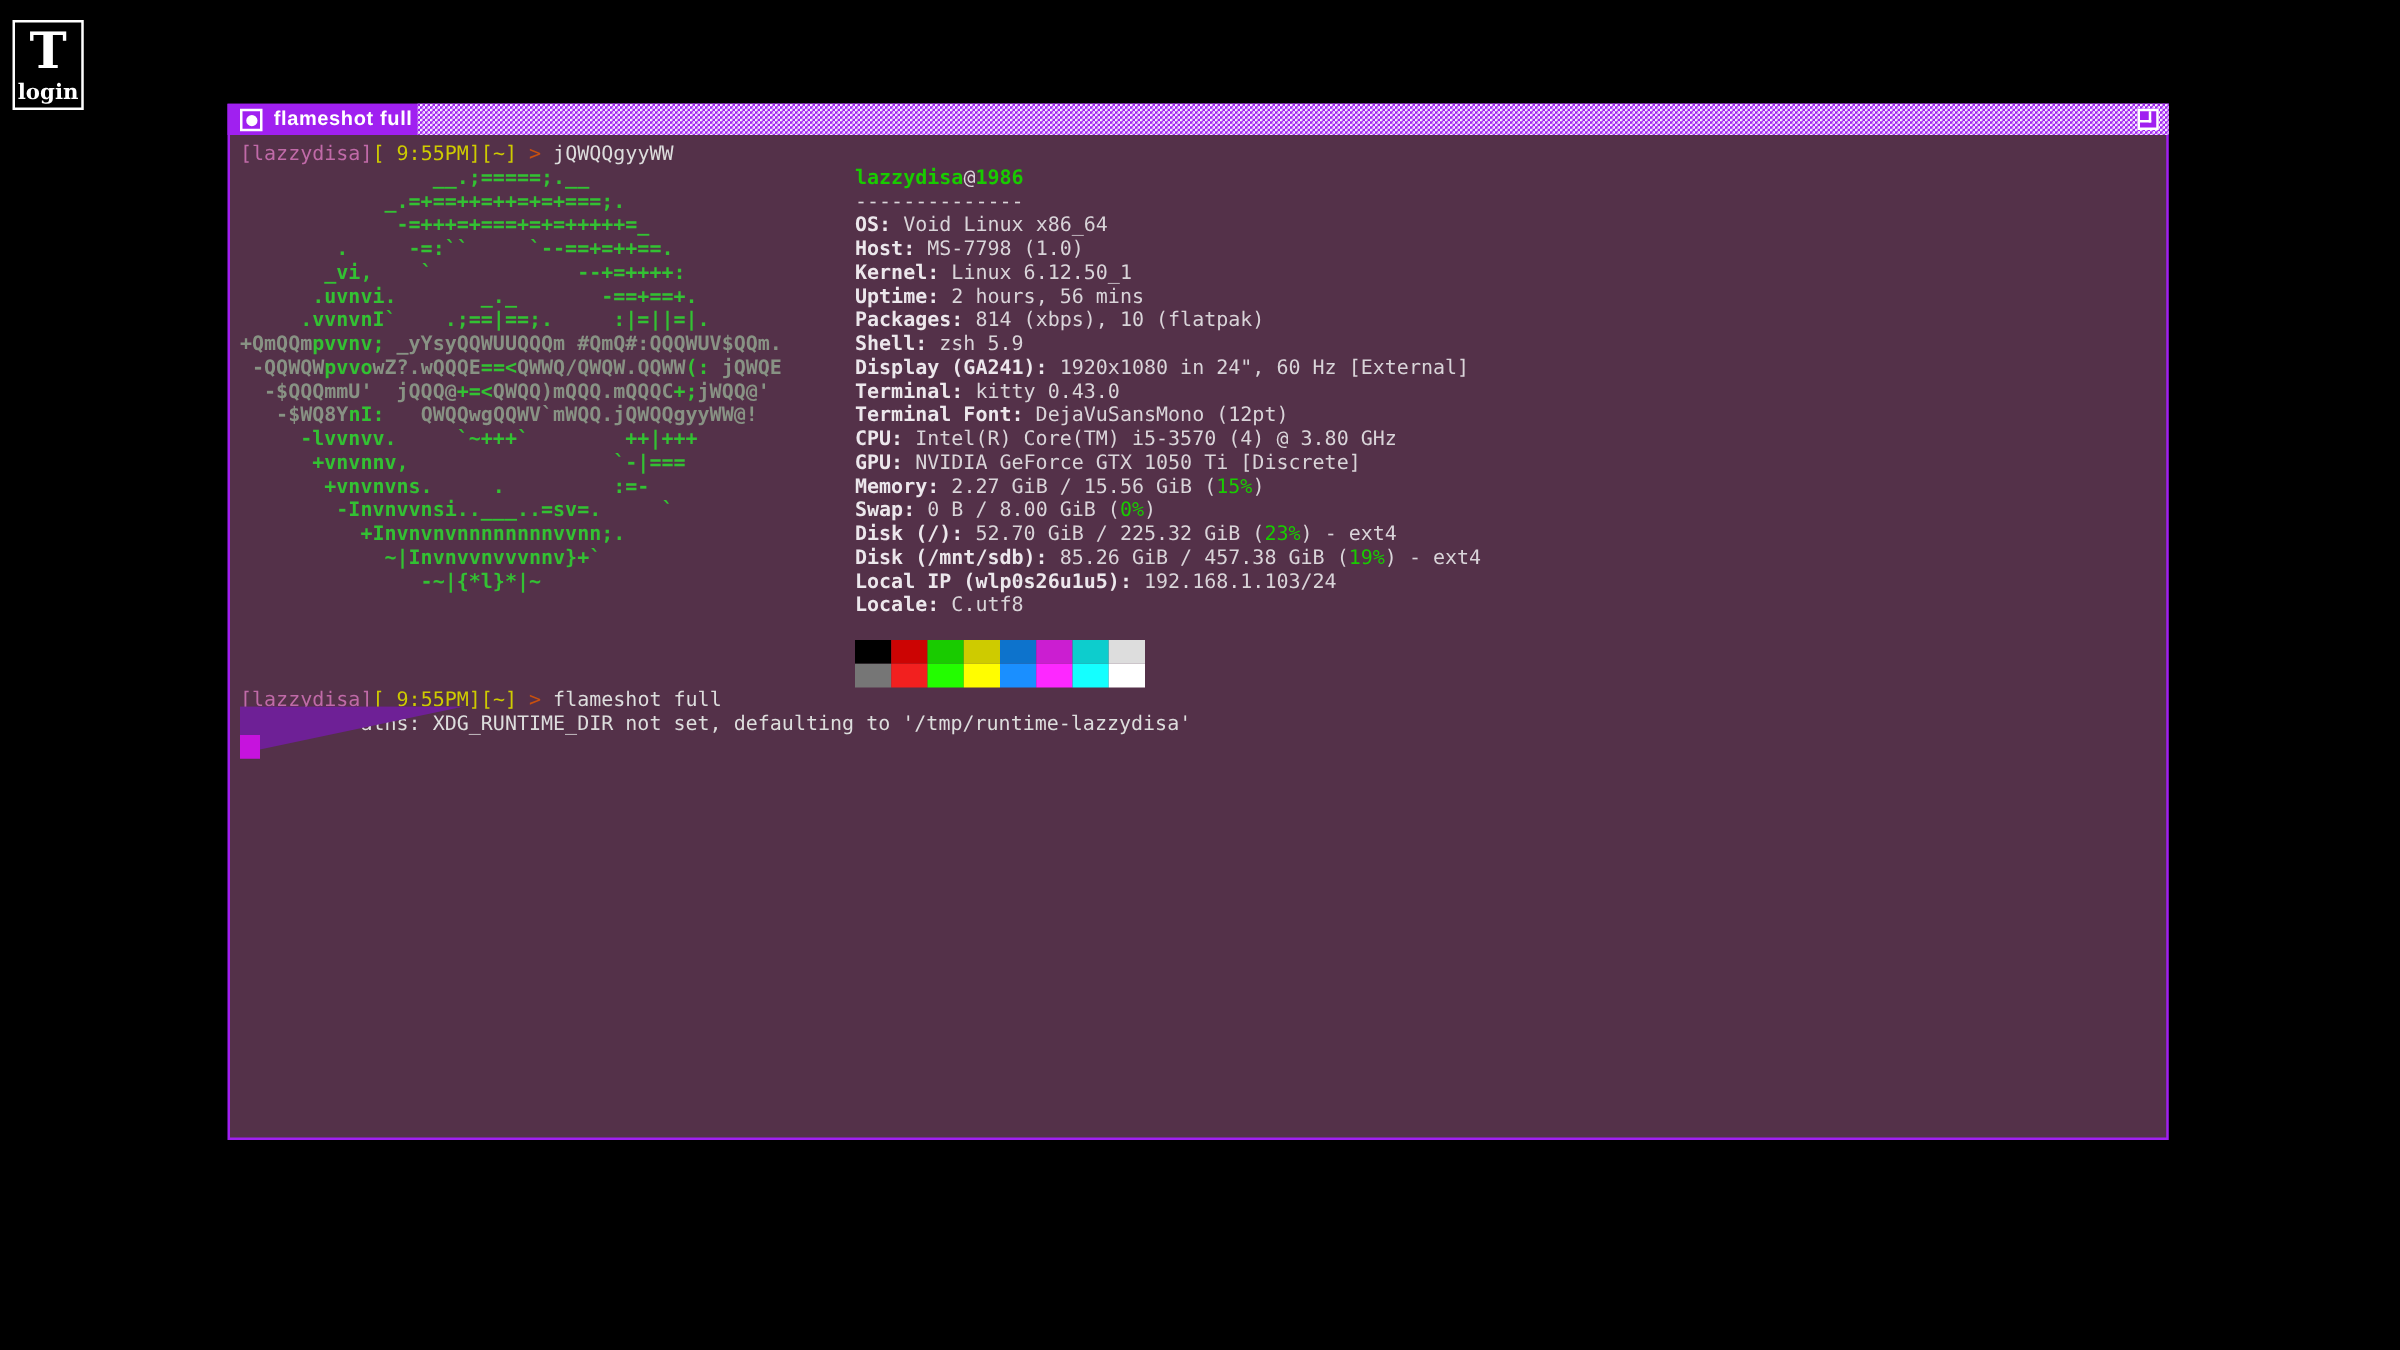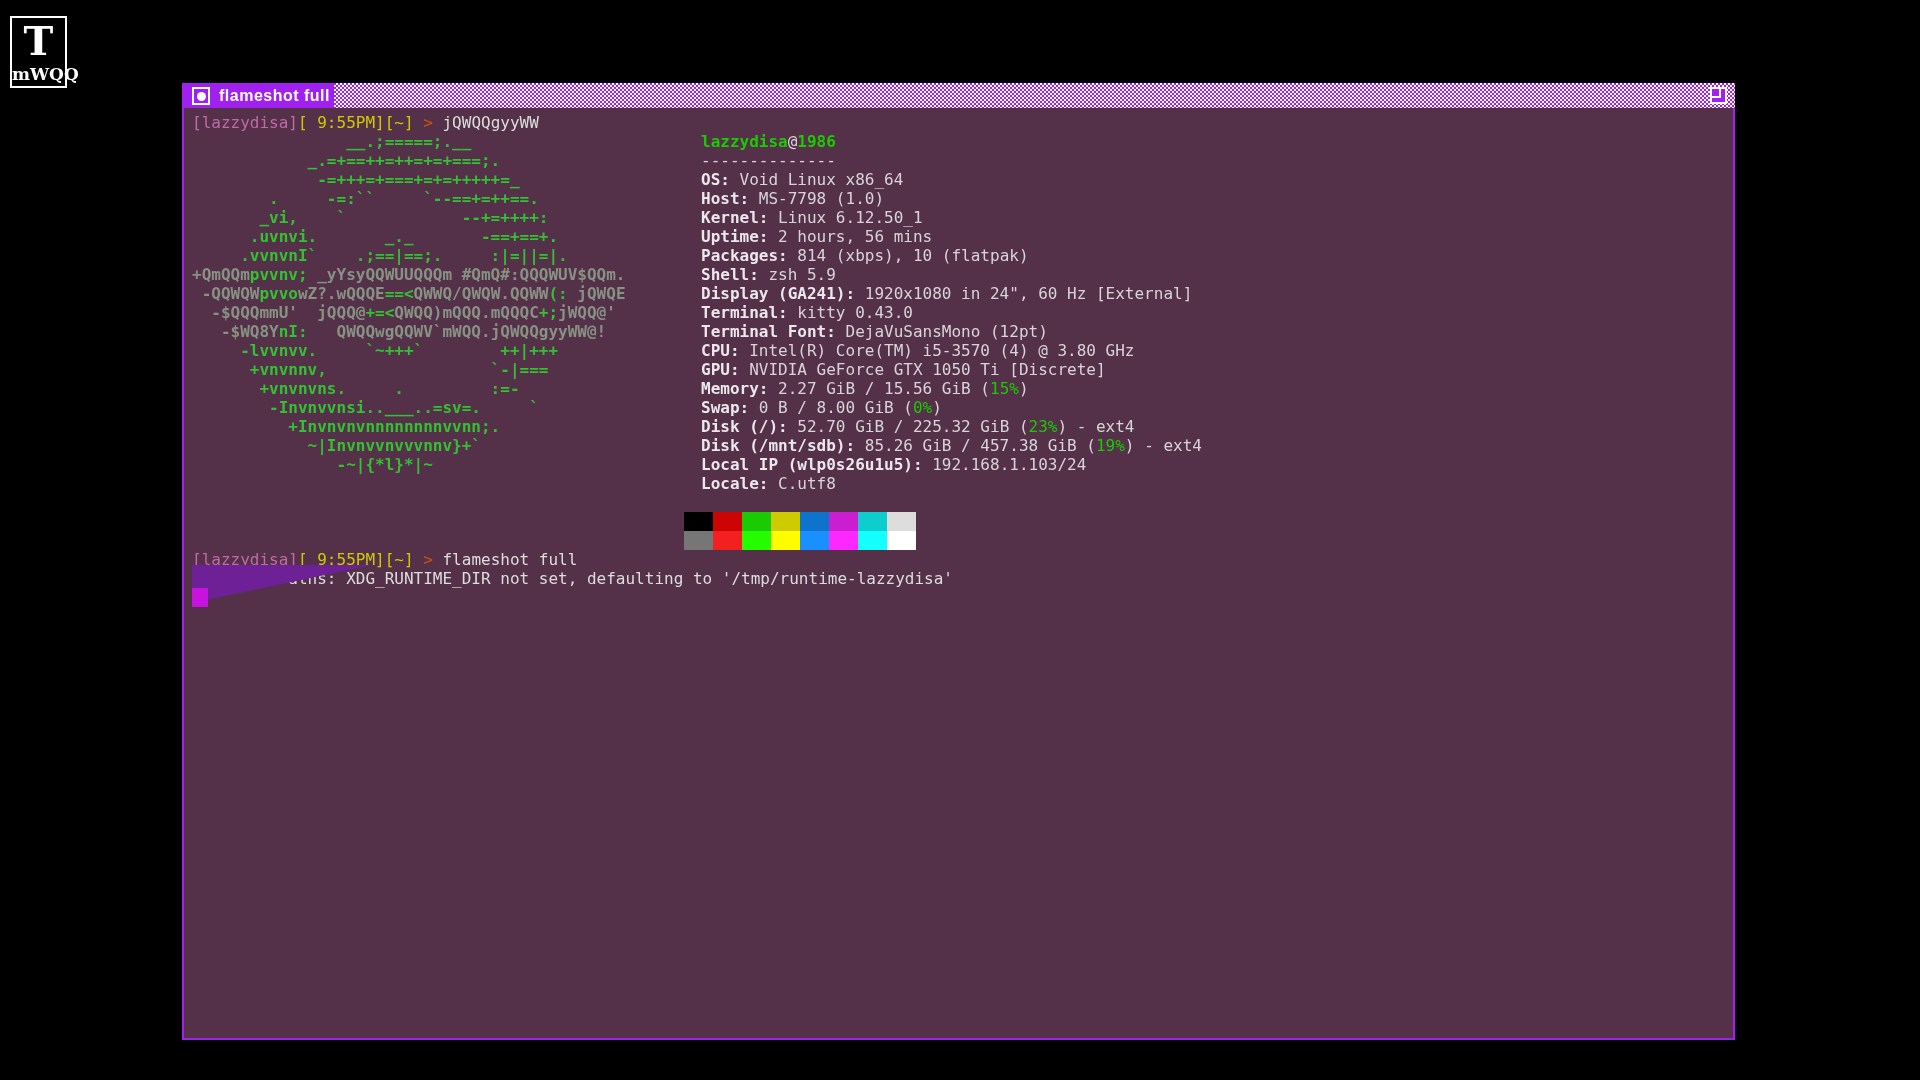--- a/index.html
+++ b/index.html
@@ -6,21 +6,21 @@
   .screen{position:relative;width:1920px;height:1080px;background:#000;overflow:hidden;
           font-family:"DejaVu Sans Mono",monospace;}
 
   
   .dicon{position:absolute;left:10px;top:16px;width:57px;height:72px;border:2px solid #fff;
          background:#000;box-sizing:border-box;text-align:center;cursor:default;}
   .dicon-glyph{font-family:"DejaVu Serif",serif;font-weight:bold;color:#fff;font-size:40px;line-height:46px;}
   .dicon-label{font-family:"DejaVu Serif",serif;font-weight:bold;color:#fff;font-size:17px;line-height:20px;}
 
   
-  .window{position:absolute;left:182px;top:83px;width:1553px;height:957px;background:#a020f0;}
+  .window{position:absolute;left:182px;top:83px;width:1553px;height:829px;background:#a020f0;}
   .titlebar{position:absolute;left:0;top:0;width:100%;height:25px;background:#a020f0;}
   .tb-icon{position:absolute;left:10px;top:4px;width:18px;height:18px;border:2px solid #fff;
            box-sizing:border-box;display:flex;align-items:center;justify-content:center;z-index:3;}
   .tb-dot{width:9px;height:9px;background:#fff;border-radius:50%;}
   .tb-title{position:absolute;left:37px;top:4px;color:#fff;z-index:3;
             font-family:"Liberation Sans",sans-serif;font-weight:bold;font-size:16px;letter-spacing:.5px;}
   .tb-stipple{position:absolute;left:152px;right:0;top:0;bottom:0;background-color:#a020f0;
     background-image:
       linear-gradient(45deg,#ffffff 25%,transparent 25%,transparent 75%,#ffffff 75%),
       linear-gradient(45deg,#ffffff 25%,transparent 25%,transparent 75%,#ffffff 75%);
@@ -28,37 +28,37 @@
   .tb-resize{position:absolute;right:8px;top:4px;width:17px;height:17px;border:2px solid #fff;
              box-sizing:border-box;background:#a020f0;z-index:4;}
   .tb-resize span{position:absolute;left:0;top:0;width:7px;height:7px;
              border-right:2px solid #fff;border-bottom:2px solid #fff;}
 
   
   .term{position:absolute;left:2px;top:25px;right:2px;bottom:2px;background:#543149;overflow:hidden;
         font-size:16px;line-height:19px;color:#dddddd;}
   .tline{position:absolute;white-space:pre;}
   .art{position:absolute;left:8px;top:24px;margin:0;font:inherit;font-weight:bold;white-space:pre;}
-  .infoblock{position:absolute;left:500px;top:24px;white-space:pre;margin-left:17px;}
+  .infoblock{position:absolute;left:500px;top:24px;white-space:pre;}
   .infoblock div{height:19px;}
   .palette{position:absolute;left:500px;top:404px;}
   .prow{display:flex;height:19px;}
   .prow i{display:block;width:29px;height:19px;}
   .artifact{position:absolute;left:8px;top:457px;width:180px;height:38px;background:#6e2096;
             clip-path:polygon(0 0,100% 0,0 100%);z-index:2;}
   .cursor{position:absolute;left:8px;top:480px;width:16px;height:19px;background:#c613dd;z-index:3;}
 </style>
 </head>
 <body>
 
 <div class="screen">
 
   <div class="dicon">
     <div class="dicon-glyph">T</div>
-    <div class="dicon-label">mWQQ</div>
+    <div class="dicon-label">login</div>
   </div>
 
   <div class="window">
     <div class="titlebar">
       <span class="tb-icon">
           <span class="tb-dot"></span>
         </span>
       <span class="tb-title">flameshot full</span>
       <span class="tb-stipple"></span>
       <span class="tb-resize">

